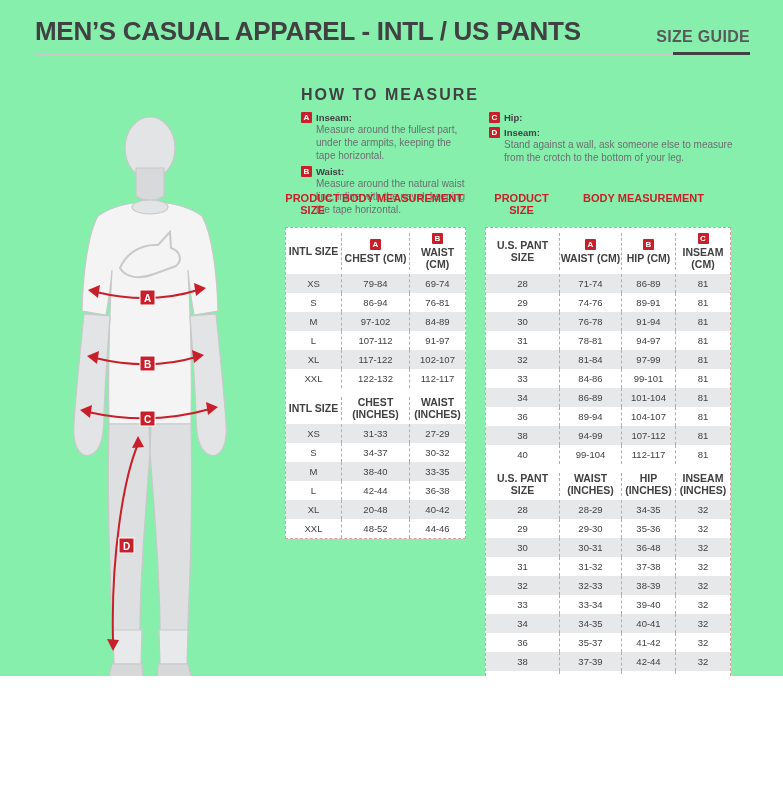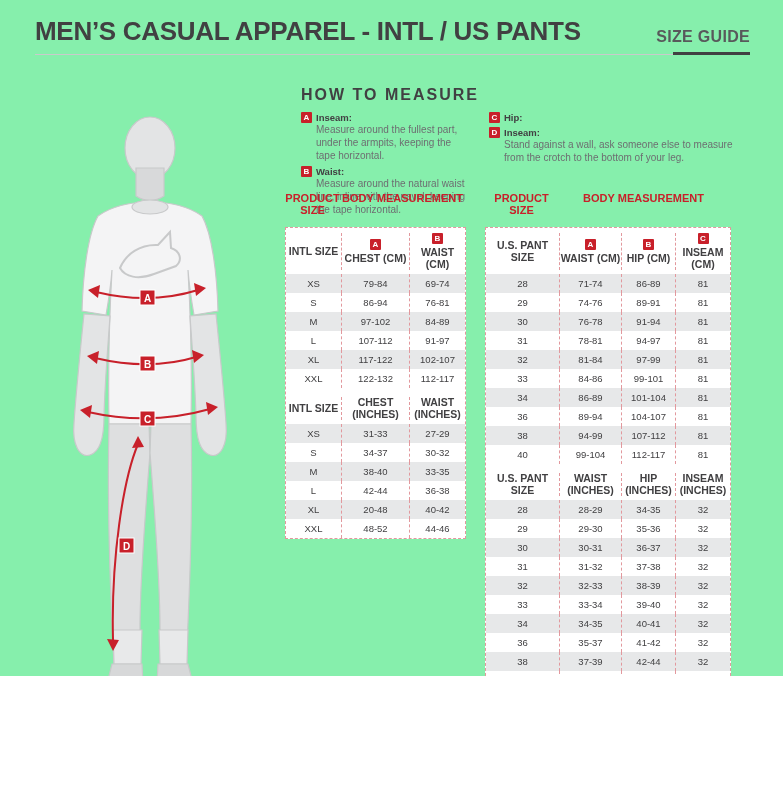--- a/index.html
+++ b/index.html
@@ -379,21 +379,21 @@
             </div>
             <div class="trow">
               <div class="tcell td c0">29</div>
               <div class="tcell td c1">29-30</div>
               <div class="tcell td c2">35-36</div>
               <div class="tcell td c3">32</div>
             </div>
             <div class="trow">
               <div class="tcell td c0">30</div>
               <div class="tcell td c1">30-31</div>
-              <div class="tcell td c2">36-37</div>
+              <div class="tcell td c2">36-48</div>
               <div class="tcell td c3">32</div>
             </div>
             <div class="trow">
               <div class="tcell td c0">31</div>
               <div class="tcell td c1">31-32</div>
               <div class="tcell td c2">37-38</div>
               <div class="tcell td c3">32</div>
             </div>
             <div class="trow">
               <div class="tcell td c0">32</div>

